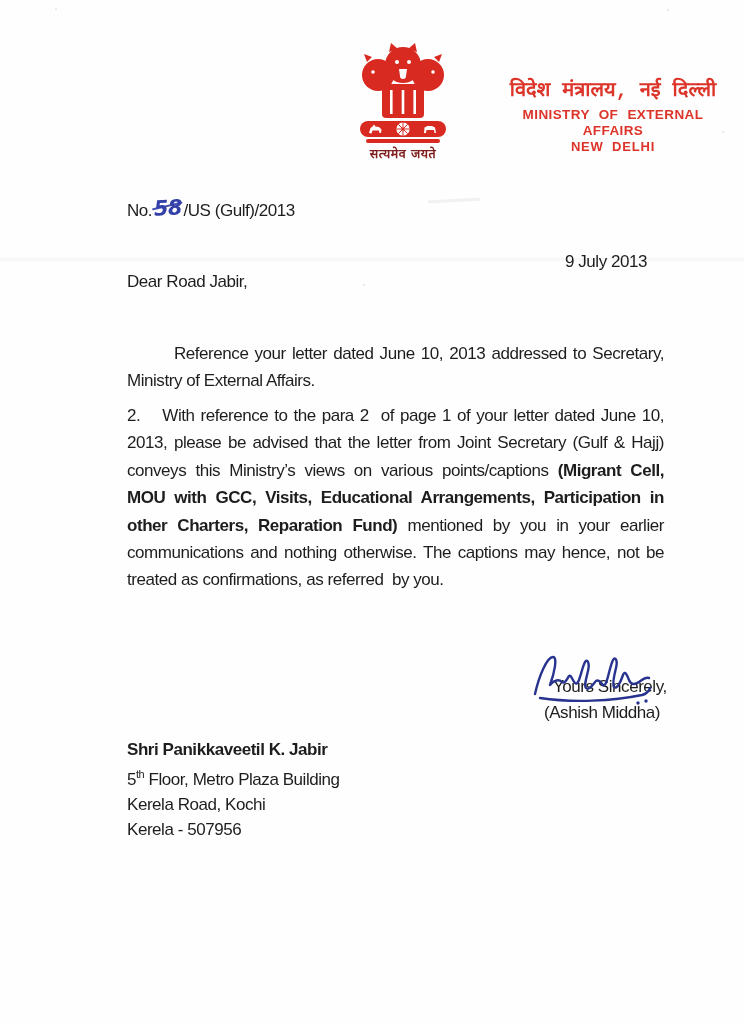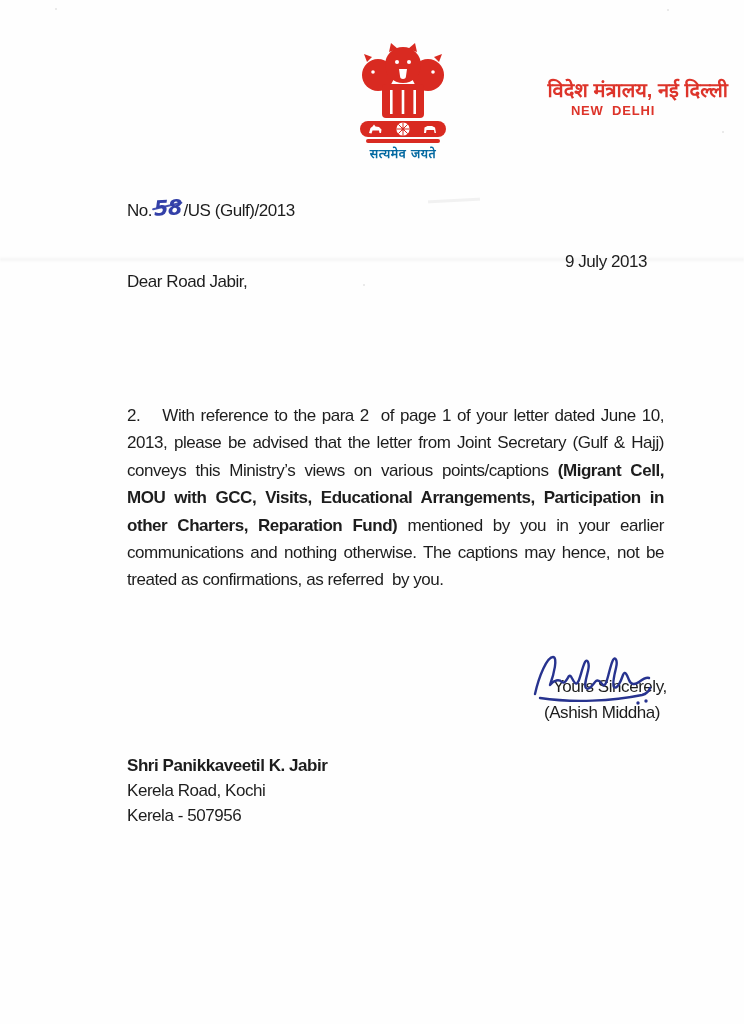--- a/index.html
+++ b/index.html
@@ -5,24 +5,24 @@
 <style>
   html,body{margin:0;padding:0;background:#e8e8e8;}
   .page{
     position:relative;width:744px;height:1024px;margin:0 auto;
     background:#fefefe;overflow:hidden;
     font-family:"Liberation Sans",sans-serif;color:#1d1d1d;
   }
   
   .emblem-wrap{position:absolute;left:347px;top:38px;width:112px;text-align:center;}
   .emblem-svg{width:100px;height:106px;display:block;margin:0 auto;}
-  .motto{color:#0369a1;font-size:12.5px;font-weight:bold;margin-top:1px;letter-spacing:0.5px;
+  .motto{color:#7f1d1d;font-size:12.5px;font-weight:bold;margin-top:1px;letter-spacing:0.5px;
          font-family:"DejaVu Sans",sans-serif;}
   .ministry{position:absolute;left:498px;top:78px;width:230px;text-align:center;color:#dd342a;}
-  .ministry .hi{font-size:20px;font-weight:bold;line-height:25px;font-family:Liberation Sans, sans-serif;text-align:right;}
+  .ministry .hi{font-size:20px;font-weight:bold;line-height:25px;font-family:Liberation Mono, monospace;}
   .ministry .en{font-size:13.5px;font-weight:bold;letter-spacing:0.4px;word-spacing:5px;line-height:16px;margin-top:4px;}
   .ministry .city{font-size:13px;font-weight:bold;letter-spacing:0.8px;word-spacing:4px;line-height:16px;}
   
   .txt{font-size:17px;letter-spacing:-0.45px;}
   .ref-line{position:absolute;left:127px;top:201px;}
   .hw-num{display:inline-block;position:relative;color:#3340a8;
           font-family:"DejaVu Sans",sans-serif;font-style:italic;font-weight:bold;
           font-size:21px;line-height:1;transform:rotate(-3deg) translateY(-3px);
           margin:0 1px 0 2px;vertical-align:-2px;}
   .hw-num::after{content:"";position:absolute;left:-2px;top:7px;width:110%;height:1.8px;
@@ -34,21 +34,21 @@
   .para1{top:340px;text-indent:47px;}
   .para2{top:402px;}
   .tab{display:inline-block;width:22px;}
   .b{font-weight:bold;}
   
   .valediction{position:absolute;left:553px;top:629px;margin-top:48px;}
   .signature-svg{position:absolute;left:528px;top:650px;width:142px;height:56px;}
   .signature-name{position:absolute;left:544px;top:703px;}
   
   .recipient{position:absolute;left:127px;top:737px;line-height:25.2px;}
-  .recipient .name{font-weight:bold;margin-top:16px;}
+  .recipient .name{font-weight:bold;}
   .recipient sup{font-size:11px;}
   
   .scan-band{position:absolute;left:0;top:258px;width:744px;height:3px;
              background:rgba(110,110,110,0.06);filter:blur(1px);}
   .smudge{position:absolute;left:428px;top:199px;width:52px;height:3px;
           background:rgba(0,0,0,0.05);transform:rotate(-3deg);filter:blur(0.5px);}
   .speck{position:absolute;width:2px;height:2px;border-radius:50%;background:rgba(40,40,40,0.12);}
 </style>
 </head>
 <body>
@@ -95,45 +95,48 @@
         <line x1="45.3" y1="86.3" x2="54.7" y2="95.7"></line>
         <line x1="54.7" y1="86.3" x2="45.3" y2="95.7"></line>
       </g>
       <circle cx="50" cy="91" r="1.5" fill="#d92a21"></circle>
     </svg>
     <div class="motto">सत्यमेव जयते</div>
   </div>
 
   <div class="ministry">
     <div class="hi">विदेश मंत्रालय, नई दिल्ली</div>
+    <div class="en">MINISTRY OF EXTERNAL AFFAIRS</div>
     <div class="city">NEW DELHI</div>
   </div>
 
   <div class="ref-line txt">
     <span>No.</span><span class="hw-num">58</span><span>/US (Gulf)/2013</span>
   </div>
   <div class="date txt">9 July 2013</div>
 
   <div class="salutation txt">Dear Road Jabir,</div>
 
+  <p class="para para1 txt">Reference your letter dated June 10, 2013 addressed to Secretary, Ministry of External Affairs.</p>
 
   <p class="para para2 txt"><span>2.</span><span class="tab"></span><span>With reference to the para 2  of page 1 of your letter dated June 10, 2013, please be advised that the letter from Joint Secretary (Gulf &amp; Hajj) conveys this Ministry’s views on various points/captions </span><span class="b">(Migrant Cell, MOU with GCC, Visits, Educational Arrangements, Participation in other Charters, Reparation Fund)</span><span> mentioned by you in your earlier communications and nothing otherwise. The captions may hence, not be treated as confirmations, as referred  by you.</span></p>
 
   <div class="valediction txt">Yours Sincerely,</div>
 
   <svg class="signature-svg" viewBox="0 0 142 56" xmlns="http://www.w3.org/2000/svg">
     <g fill="none" stroke="#27338f" stroke-width="2.4" stroke-linecap="round" stroke-linejoin="round">
       <path d="M7,44 C11,26 19,7 25,7 C30,7 26,24 22,35 C26,30 31,29 34,32 C37,34 39,29 41,26 C43,24 44,30 47,33 C51,37 53,20 57,12 C59,8 62,13 60,21 C58,29 56,36 58,38 C61,41 65,34 68,31 C71,29 73,33 75,35 C79,38 81,18 85,10 C87,6 90,10 88,18 C86,26 84,34 86,37 C89,40 93,31 95,25 C97,20 99,25 101,30 C103,35 107,35 111,32 C115,29 118,27 121,28"></path>
       <path d="M12,48 C45,53 85,51 114,45 C118,44 121,41 122,38"></path>
     </g>
     <circle cx="110" cy="53" r="1.7" fill="#27338f"></circle>
     <circle cx="118" cy="51" r="1.7" fill="#27338f"></circle>
   </svg>
 
   <div class="signature-name txt">(Ashish Middha)</div>
 
   <div class="recipient txt">
     <div class="name">Shri Panikkaveetil K. Jabir</div>
+    <div><span>5</span><sup>th</sup><span> Floor, Metro Plaza Building</span></div>
     <div>Kerela Road, Kochi</div>
     <div>Kerela - 507956</div>
   </div>
 
 </div>
 
 </body></html>

